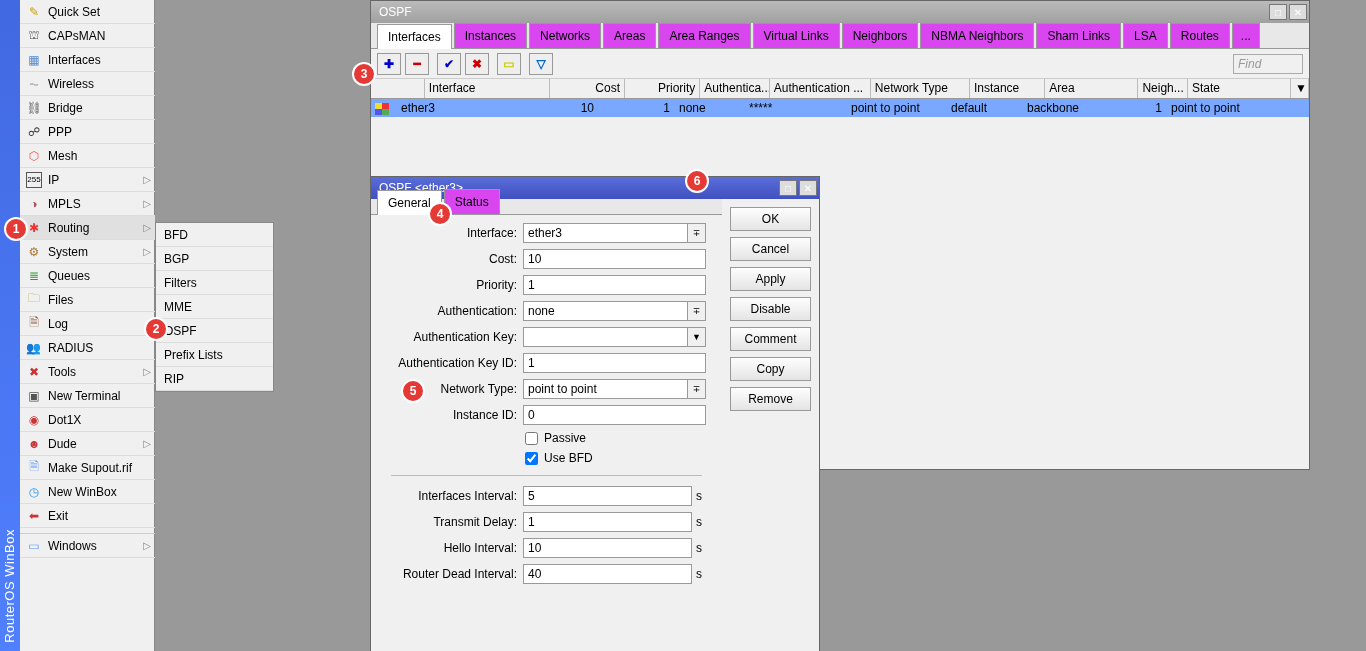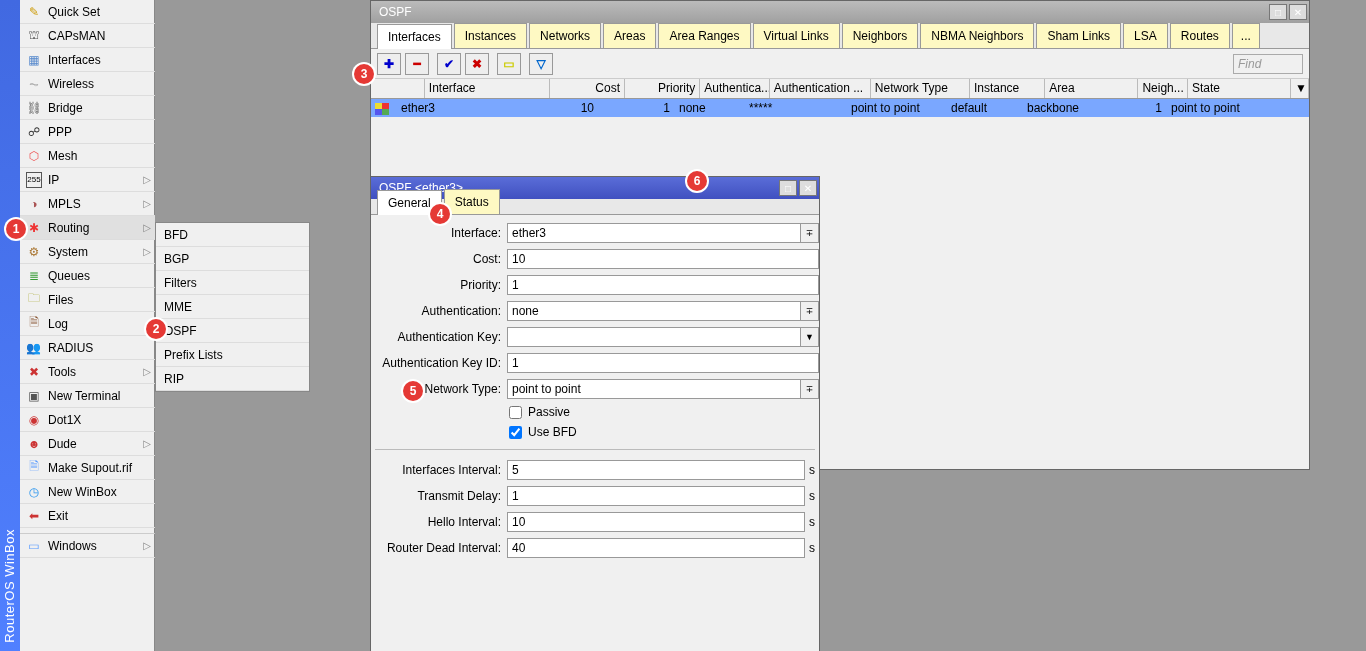--- a/index.html
+++ b/index.html
@@ -10,50 +10,50 @@
 .blue-stripe { position: absolute; left: 0; top: 0; width: 20px; height: 651px; background: linear-gradient(to bottom, #4169e1, #5080ff); }
 .stripe-txt { color: #fff; writing-mode: vertical-rl; transform: rotate(180deg); position: absolute; bottom: 8px; left: 2px; font-size: 13px; letter-spacing: 0.5px; }
 .menu { position: absolute; left: 20px; top: 0; width: 135px; }
 .menu-item { height: 24px; display: flex; align-items: center; padding-left: 6px; cursor: default; border-bottom: 1px solid #ddd; }
 .menu-item .icon { width: 16px; height: 16px; margin-right: 6px; display: inline-flex; align-items: center; justify-content: center; }
 .menu-item.sel { background: #e0e0e0; }
 .menu-item .arrow { margin-left: auto; margin-right: 4px; color: #888; font-size: 10px; }
 .menu-sep { height: 6px; border-bottom: 1px solid #ccc; }
 
 
-.submenu { position: absolute; left: 155px; top: 222px; width: 155px; background: #f0f0f0; border: 1px solid #888; }
+.submenu { position: absolute; left: 155px; top: 222px; width: 119px; background: #f0f0f0; border: 1px solid #888; }
 .sub-item { height: 24px; display: flex; align-items: center; padding-left: 8px; border-bottom: 1px solid #ddd; cursor: default; }
 
 
 .win-ospf { position: absolute; left: 370px; top: 0; width: 940px; height: 470px; background: #f0f0f0; border: 1px solid #666; }
 .title-bar { height: 22px; background: linear-gradient(#bbb,#a0a0a0); display: flex; align-items: center; padding-left: 8px; color: #fff; }
 .title-bar.active { background: linear-gradient(#5a6dd8,#4050c0); }
 .title-btns { margin-left: auto; display: flex; }
 .title-btn { width: 18px; height: 16px; border: 1px solid #777; margin-right: 2px; background: #ddd; display: flex; align-items: center; justify-content: center; font-size: 10px; }
 .tabs { display: flex; border-bottom: 1px solid #999; background: #e8e8e8; height: 26px; align-items: flex-end; padding-left: 6px; }
-.tab { padding: 5px 10px; border: 1px solid #999; border-bottom: none; margin-right: 2px; background: #fef9c3; cursor: default; }
+.tab { padding: 5px 10px; border: 1px solid #999; border-bottom: none; margin-right: 2px; background: #d946ef; cursor: default; }
 .tab.active { background: #fff; position: relative; top: 1px; }
 .tab.more { padding: 5px 8px; }
 .toolbar { height: 30px; display: flex; align-items: center; padding: 0 6px; gap: 4px; border-bottom: 1px solid #ccc; }
 .tbtn { width: 24px; height: 22px; border: 1px solid #999; background: #eee; display: flex; align-items: center; justify-content: center; font-weight: bold; }
 .tbtn.sep-after { margin-right: 4px; }
 .find-box { margin-left: auto; width: 70px; height: 20px; border: 1px solid #aaa; padding: 0 4px; color: #999; font-style: italic; display: flex; align-items: center; }
 .grid-head { display: flex; background: #f0f0f0; border-bottom: 1px solid #999; height: 20px; padding-left: 28px; }
 .gh { border-right: 1px solid #bbb; padding: 2px 4px; overflow: hidden; white-space: nowrap; }
 .grid-row { display: flex; height: 18px; align-items: center; }
 .grid-row.sel { background: #7aa7ff; }
 .gc { border-right: 1px solid transparent; padding: 0 4px; overflow: hidden; white-space: nowrap; }
 .row-ico { display:inline-block; width: 14px; height: 12px; background: conic-gradient(#e33 0 25%, #5a5 0 50%, #55e 0 75%, #ed3 0 100%); margin-right: 2px; vertical-align: middle;}
 
 
 .win-dlg { position: absolute; left: 370px; top: 140px; width: 450px; height: 510px; background: #f0f0f0; border: 1px solid #666; margin-top: 36px; }
 .dlg-body { display: flex; }
 .dlg-left { flex: 1; padding: 0; }
 .dlg-tabs { display: flex; border-bottom: 1px solid #999; background: #e8e8e8; height: 16px; align-items: flex-end; padding-left: 6px; }
-.fields { padding: 8px 0; }
+.fields { padding: 8px 16px; }
 .fld { display: flex; align-items: center; margin-bottom: 6px; }
 .fld label { width: 130px; text-align: right; margin-right: 6px; }
 .fld input[type=text] { flex: 1; height: 20px; border: 1px solid #999; padding: 0 4px; }
 .fld .dd { width: 18px; height: 20px; border: 1px solid #999; border-left: none; display: flex; align-items: center; justify-content: center; font-size: 9px; }
 .fld .unit { margin-left: 4px; width: 10px; }
 .fld-chk { display: flex; align-items: center; margin-bottom: 6px; margin-left: 138px; }
 .fld-chk input { margin-right: 6px; }
 .sep-line { border-top: 1px solid #bbb; margin: 10px 4px; }
 .dlg-right { width: 108px; padding: 8px; display: flex; flex-direction: column; gap: 6px; }
 .btn { height: 24px; border: 1px solid #999; background: linear-gradient(#fefefe,#e4e4e4); display: flex; align-items: center; justify-content: center; cursor: default; }
@@ -326,20 +326,24 @@
           </div>
         <div class="fld">
             <label>Authentication Key ID:</label>
             <input type="text" value="1" style="">
           </div>
         <div class="fld">
             <label>Network Type:</label>
             <input type="text" value="point to point" style="">
             <div class="dd">∓</div>
           </div>
+        <div class="fld">
+            <label>Instance ID:</label>
+            <input type="text" value="0" style="">
+          </div>
         <div class="fld-chk">
             <input type="checkbox" style="">
             <span>Passive</span>
           </div>
         <div class="fld-chk">
             <input type="checkbox" checked="" style="">
             <span>Use BFD</span>
           </div>
         <div class="sep-line"></div>
         <div class="fld">
@@ -356,20 +360,43 @@
             <label>Hello Interval:</label>
             <input type="text" value="10" style="">
             <span class="unit">s</span>
           </div>
         <div class="fld">
             <label>Router Dead Interval:</label>
             <input type="text" value="40" style="">
             <span class="unit">s</span>
           </div>
       </div>
+    </div>
+    <div class="dlg-right">
+      <div class="btn">
+          <span>OK</span>
+        </div>
+      <div class="btn">
+          <span>Cancel</span>
+        </div>
+      <div class="btn">
+          <span>Apply</span>
+        </div>
+      <div class="btn">
+          <span>Disable</span>
+        </div>
+      <div class="btn">
+          <span>Comment</span>
+        </div>
+      <div class="btn">
+          <span>Copy</span>
+        </div>
+      <div class="btn">
+          <span>Remove</span>
+        </div>
     </div>
   </div>
   <div class="status-bar">
     <div class="status-cell" style="width:110px">enabled</div>
     <div class="status-cell dis" style="width:120px">passive</div>
   </div>
 </div>
 
 <div class="anno" style="left:6px; top:219px">1</div>
 <div class="anno" style="left:146px; top:319px">2</div>

